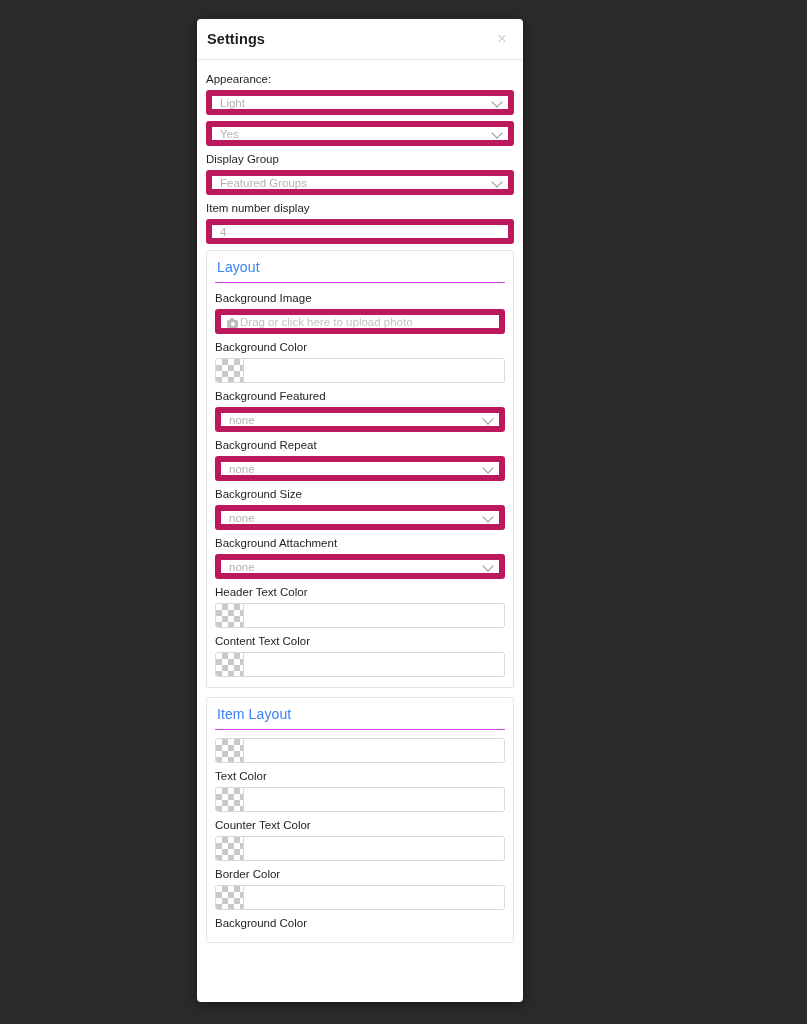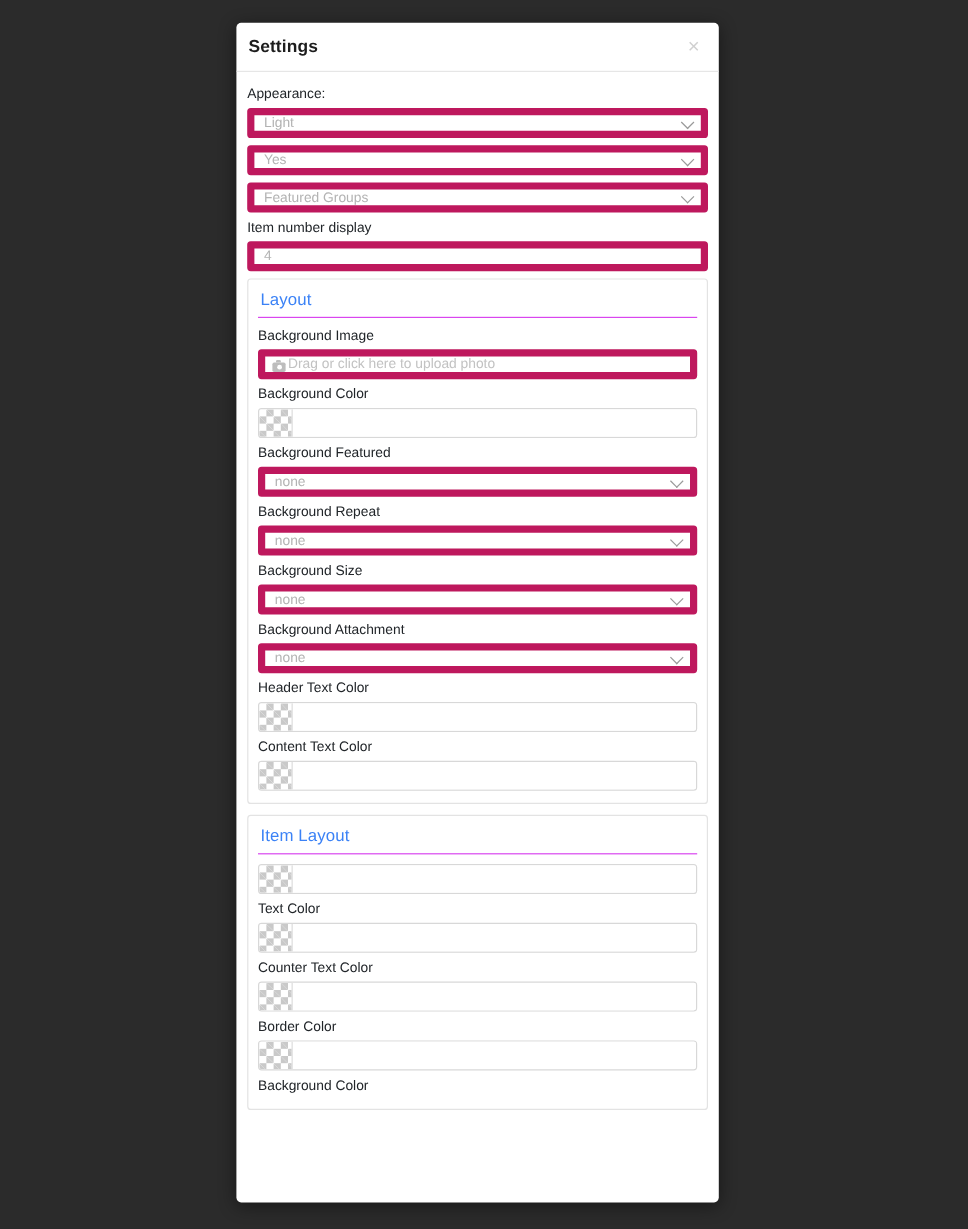--- a/index.html
+++ b/index.html
@@ -14,21 +14,21 @@
   .backdrop {
     position: absolute;
     inset: 0;
     background: #2b2b2b;
   }
 
   .modal {
     position: absolute;
     left: 197px;
     top: 19px;
-    width: 402px;
+    width: 326px;
     height: 983px;
     background: #ffffff;
     border-radius: 4px;
     box-shadow: 0 3px 14px rgba(0,0,0,0.45);
     display: flex;
     flex-direction: column;
     overflow: hidden;
   }
 
   
@@ -236,20 +236,21 @@
     </div>
 
     <div class="field">
       <div class="ctl select">
         <span>Yes</span>
         <span class="chev"></span>
       </div>
     </div>
 
     <div class="field">
+      <label class="field-label">Display Group</label>
       <div class="ctl select">
         <span>Featured Groups</span>
         <span class="chev"></span>
       </div>
     </div>
 
     <div class="field">
       <label class="field-label">Item number display</label>
       <div class="ctl">
         <span>4</span>

